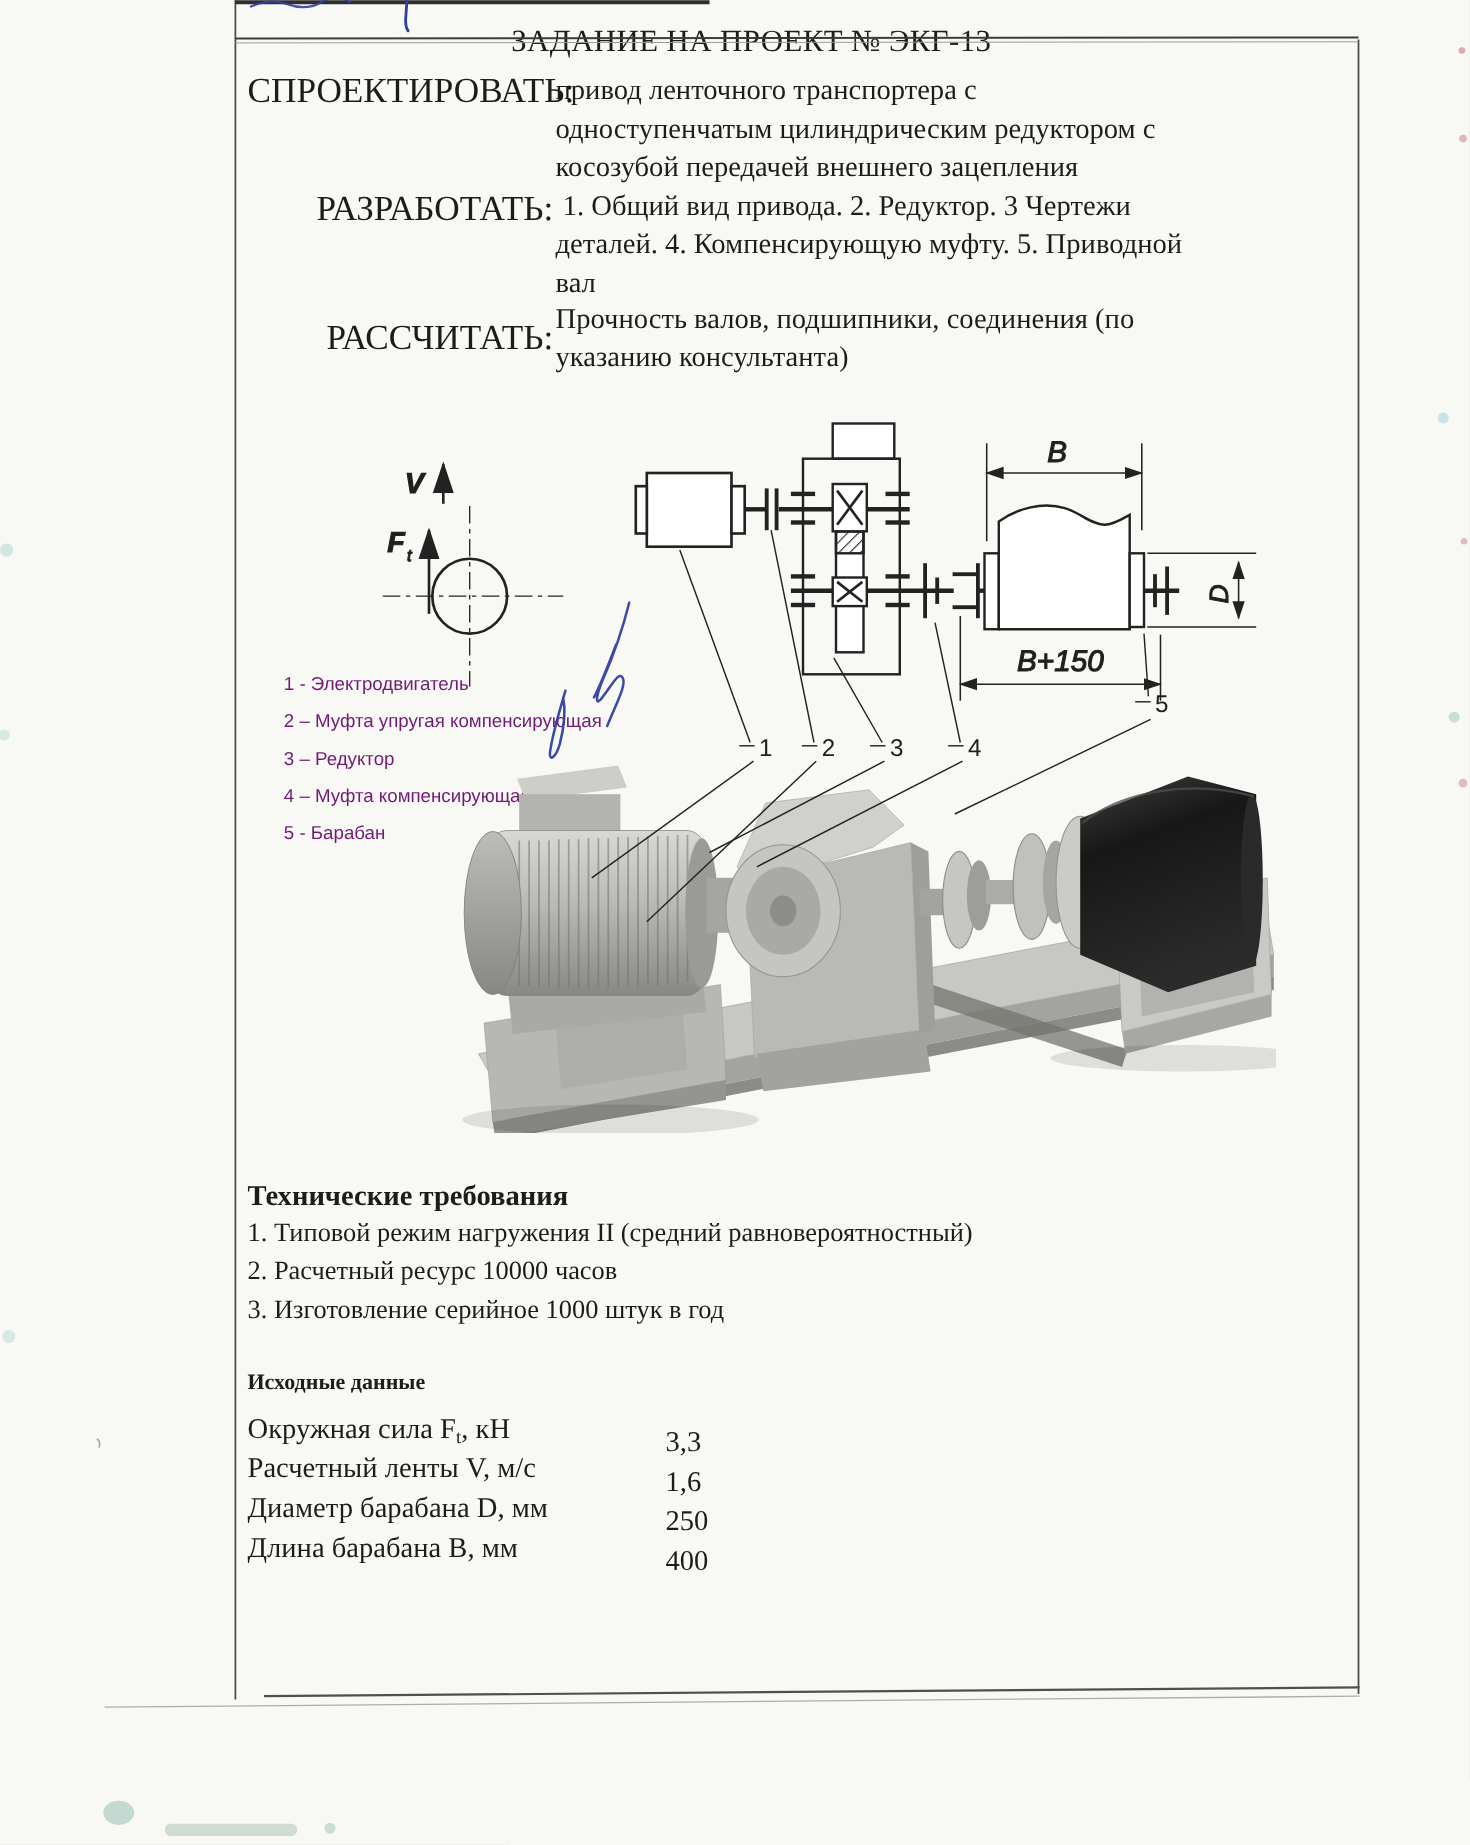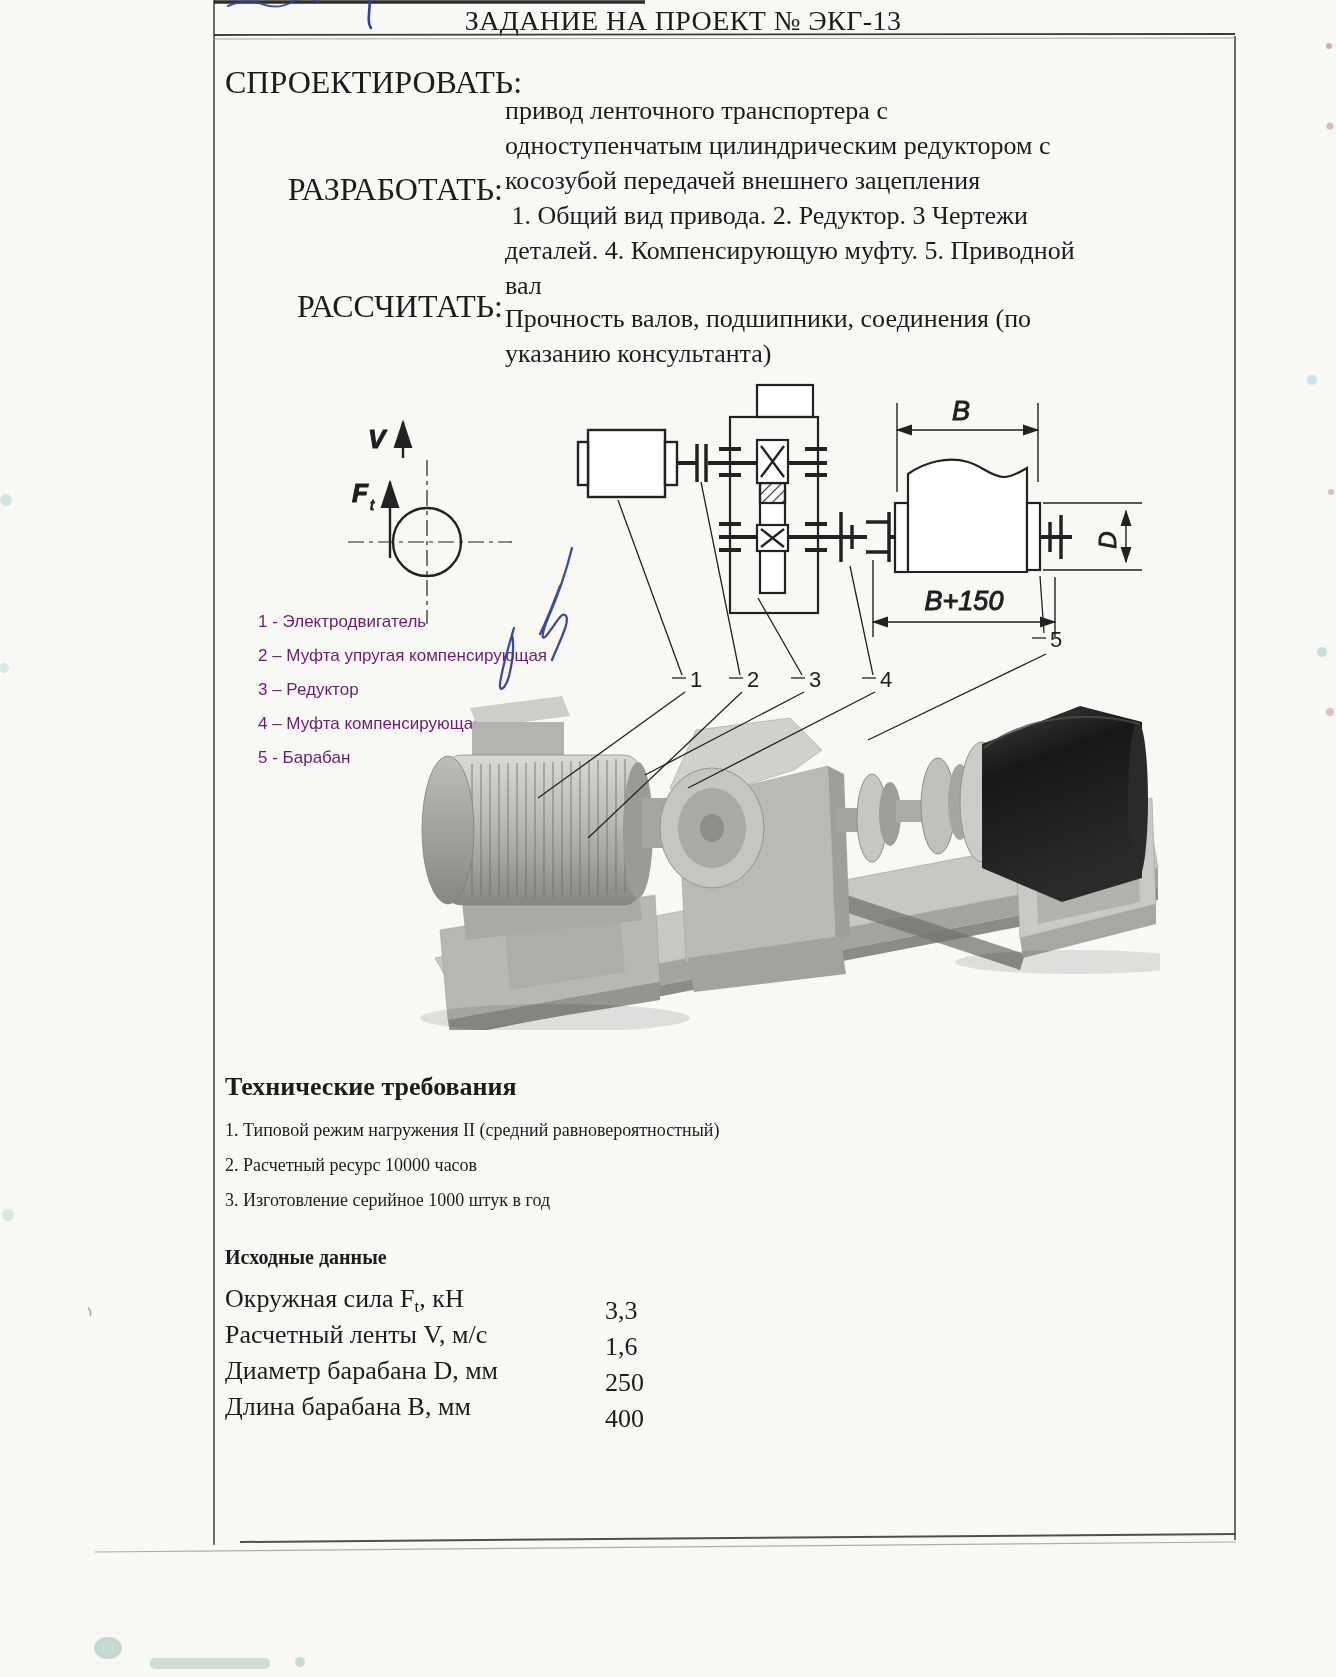--- a/index.html
+++ b/index.html
@@ -3,39 +3,38 @@
 <meta charset="utf-8">
 <style>
   html,body{margin:0;padding:0;background:#e9e9e6;}
   .page{
     position:relative; width:1336px; height:1677px;
     background:#f8f8f5; overflow:hidden;
     font-family:"Liberation Serif", serif; color:#1c1c1c;
   }
   .abs{position:absolute;}
   .doc-title{
-    left:163px; top:5px; width:1040px; height:32px;
+    left:163px; top:22px; width:1040px; height:32px;
     text-align:center; font-size:28px; letter-spacing:.4px;
     white-space:nowrap;
   }
   .sec-label{
     left:225px; width:278px; font-size:32px; white-space:nowrap;text-align:right;
   }
   .sec-line{
     left:505px; width:680px; font-size:26px; line-height:35px;
     white-space:pre-wrap;
-    margin-top:29px;
   }
   .legend-item{
     left:258px; width:420px; height:34px;
     font-family:"Liberation Sans", sans-serif;
     font-size:17px; color:#701a75; white-space:nowrap;
   }
   .tech-heading{ left:225px; top:1072px; font-size:26px; font-weight:bold; }
-  .tech-item{ left:225px; font-size:18px; white-space:pre-wrap; width:860px;margin-top:12px;}
+  .tech-item{ left:225px; font-size:24px; white-space:pre-wrap; width:860px;}
   .idata-heading{ left:225px; top:1246px; font-size:20px; font-weight:bold; }
   .idata-row{ left:225px; width:560px; font-size:26px; white-space:nowrap; }
   .idata-value{ position:absolute; left:380px; top:12px; }
   .sub{ font-size:17px; vertical-align:-5px; }
   svg text{ fill:#1e1e1e; }
   .overlay{ left:0; top:0; pointer-events:none; }
 </style>
 </head>
 <body>
 

